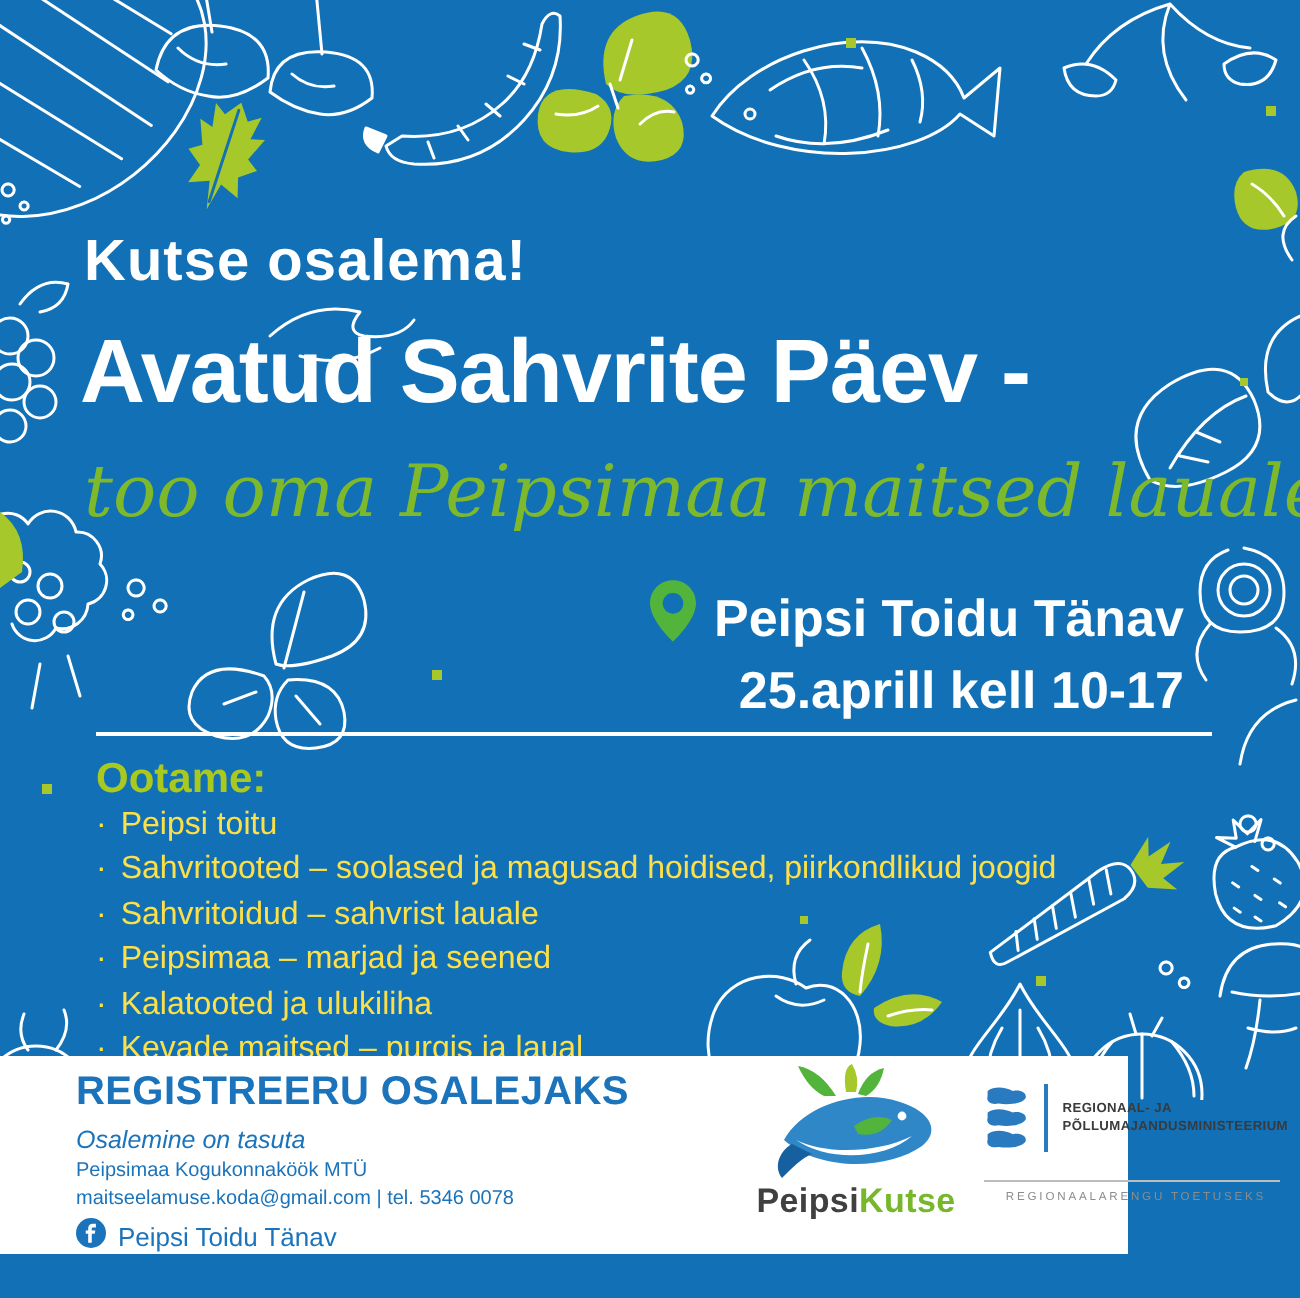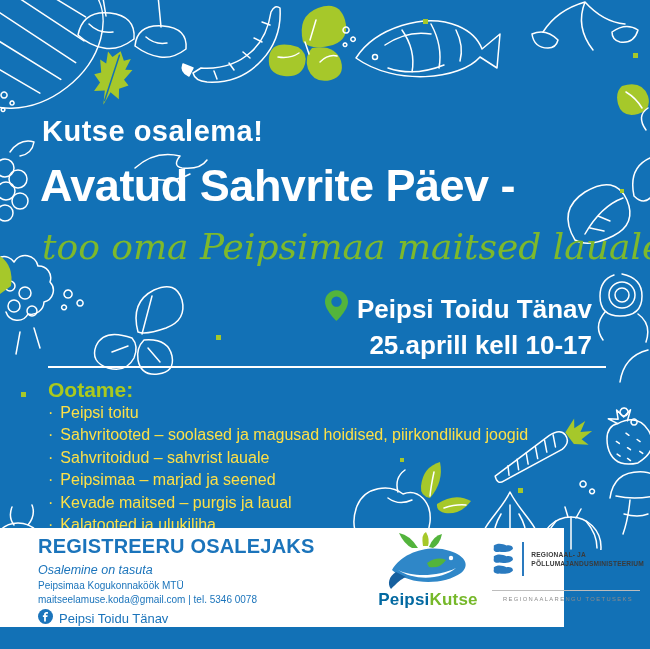--- a/index.html
+++ b/index.html
@@ -28,21 +28,21 @@
 
   .footer { position: absolute; left: 0; top: 528px; width: 564px; height: 99px; background: #fff; }
   .reg-block { position: absolute; left: 38px; top: 7px; color: #1b74bb; }
   .reg-title { font-size: 20px; font-weight: 700; letter-spacing: 0.2px; }
   .reg-free { font-size: 12.5px; font-style: italic; margin-top: 5px; }
   .reg-line { font-size: 10px; margin-top: 3px; }
   .fb-row { display: flex; align-items: center; gap: 6px; margin-top: 4px; font-size: 13px; }
 
   .pt-logo { position: absolute; left: 378px; top: 4px; width: 100px; text-align: center; }
   .pt-text { font-size: 17px; font-weight: 700; margin-top: -4px; letter-spacing: 0.2px; }
-  .pt-blue { color: #0369a1; } .pt-green { color: #76b82a; }
+  .pt-blue { color: #404040; } .pt-green { color: #76b82a; }
 
   .ministry { position: absolute; left: 492px; top: 13px; width: 152px; }
   .min-top { display: flex; align-items: center; gap: 7px; }
   .min-sep { width: 2px; height: 34px; background: #2a7abf; }
   .min-text { font-size: 6.6px; font-weight: 700; color: #3a3a3a; line-height: 9px; letter-spacing: 0.2px; }
   .min-div { border-top: 1px solid #bdbdbd; margin-top: 13px; width: 148px; }
   .min-sub { font-size: 5.8px; color: #8c8c8c; letter-spacing: 1.4px; text-align: center; margin-top: 5px; }
 </style>
 </head>
 <body>
@@ -218,22 +218,22 @@
   </div>
 
   <div class="divider"></div>
 
   <div class="ootame">Ootame:</div>
   <ul class="wishlist">
     <li><span class="b">·</span><span>Peipsi toitu</span></li>
     <li><span class="b">·</span><span>Sahvritooted – soolased ja magusad hoidised, piirkondlikud joogid</span></li>
     <li><span class="b">·</span><span>Sahvritoidud – sahvrist lauale</span></li>
     <li><span class="b">·</span><span>Peipsimaa – marjad ja seened</span></li>
+    <li><span class="b">·</span><span>Kalatooted ja ulukiliha</span></li>
     <li><span class="b">·</span><span>Kevade maitsed – purgis ja laual</span></li>
-    <li><span class="b">·</span><span>Kalatooted ja ulukiliha</span></li>
   </ul>
 
   <div class="footer">
 
     <div class="reg-block">
       <div class="reg-title">REGISTREERU OSALEJAKS</div>
       <div class="reg-free">Osalemine on tasuta</div>
       <div class="reg-line">Peipsimaa Kogukonnaköök MTÜ</div>
       <div class="reg-line">maitseelamuse.koda@gmail.com | tel. 5346 0078</div>
       <div class="fb-row">

